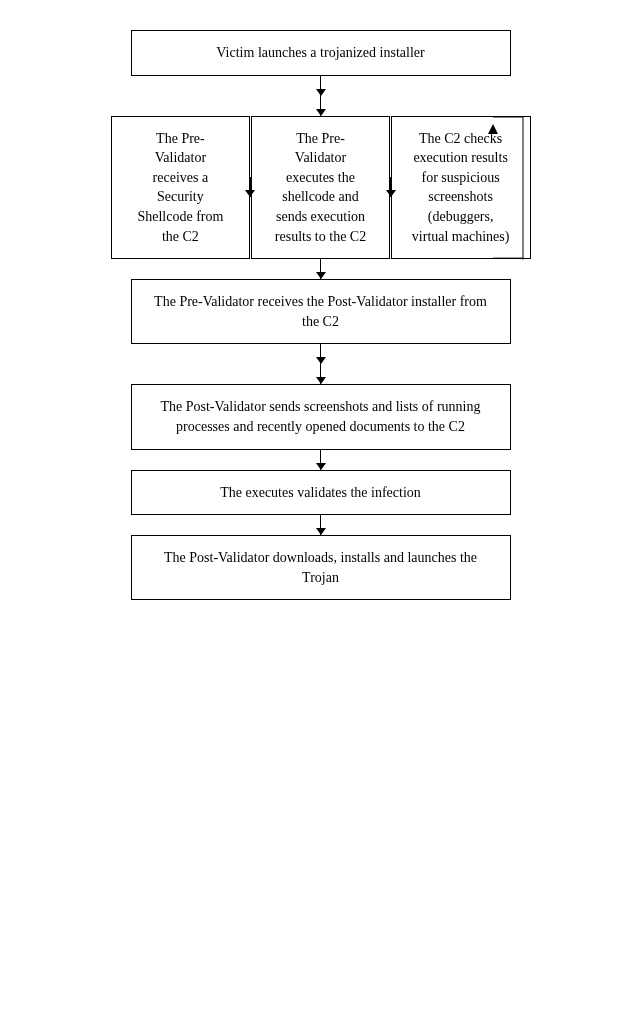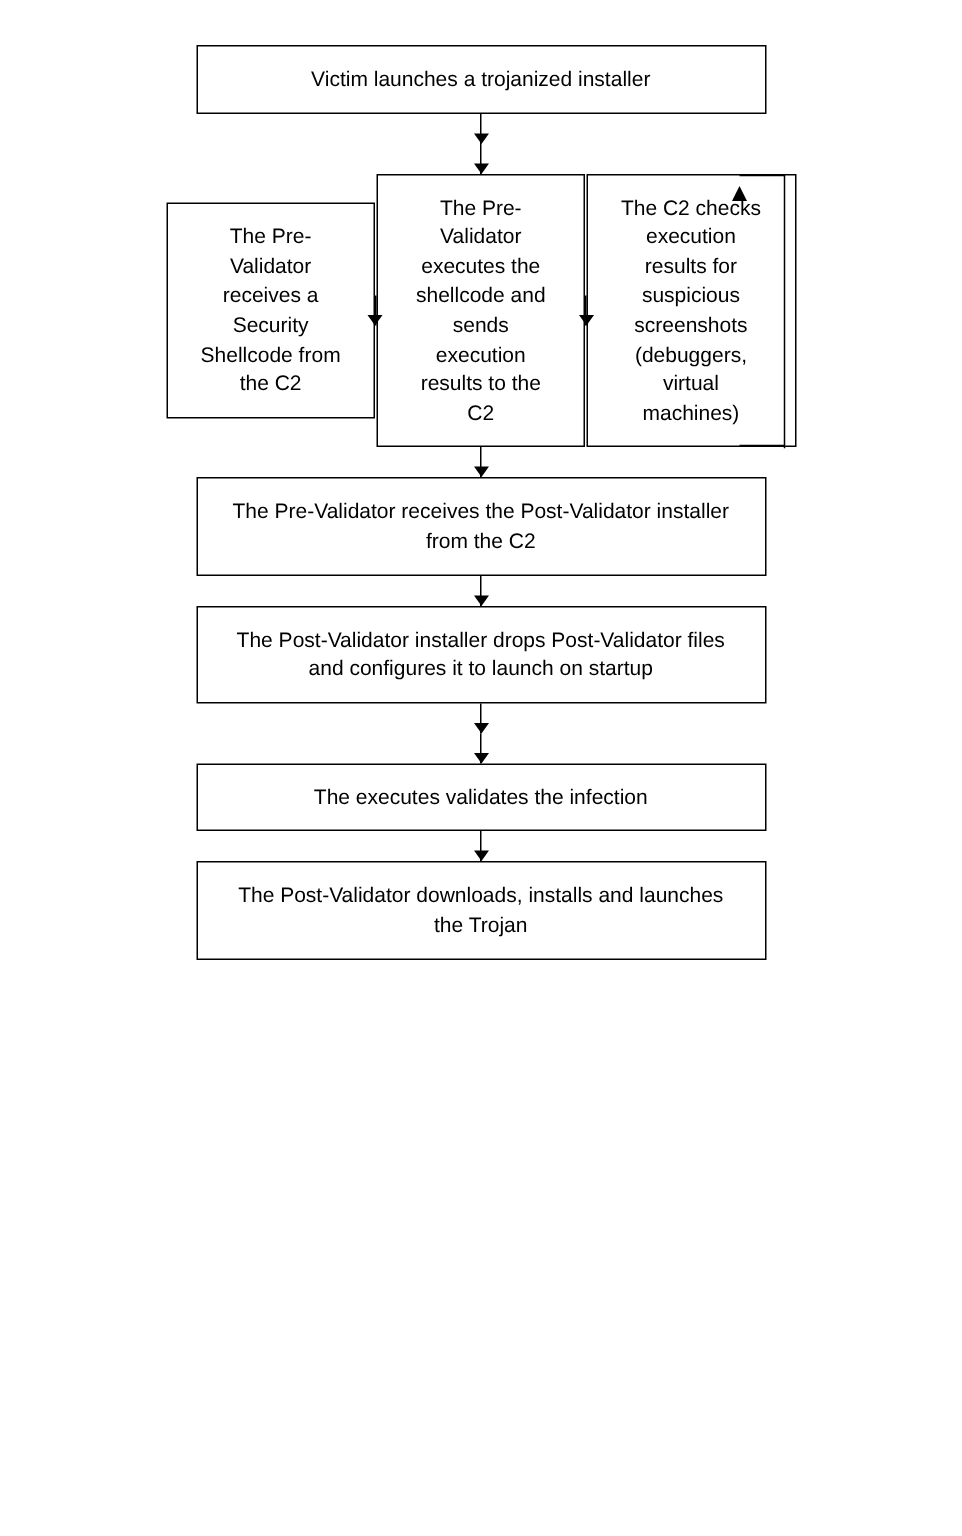--- a/index.html
+++ b/index.html
@@ -19,20 +19,21 @@
       padding: 20px 0;
     }
 
     .diagram-container {
       display: flex;
       flex-direction: column;
       align-items: center;
       width: 100%;
       position: relative;
       padding: 10px 0;
+      font-family: Liberation Serif, serif;
     }
 
     .flow-wrapper {
       display: flex;
       flex-direction: column;
       align-items: center;
       position: relative;
       width: 420px;
     }
 
@@ -124,26 +125,26 @@
     </div>
 
     <div class="arrow-down"></div>
 
     <div class="box">
       <span>The Pre-Validator receives the Post-Validator installer from the C2</span>
     </div>
 
     <div class="arrow-down"></div>
 
-    <div class="box">
-      <span>The Post-Validator installer drops Post-Validator files and configures it to launch on startup</span>
-    </div>
 
     <div class="arrow-down"></div>
 
+    <div class="box">
+      <span>The Post-Validator sends screenshots and lists of running processes and recently opened documents to the C2</span>
+    </div>
 
     <div class="arrow-down"></div>
 
     <div class="box">
       <span>The executes validates the infection</span>
     </div>
 
     <div class="arrow-down"></div>
 
     <div class="box">

